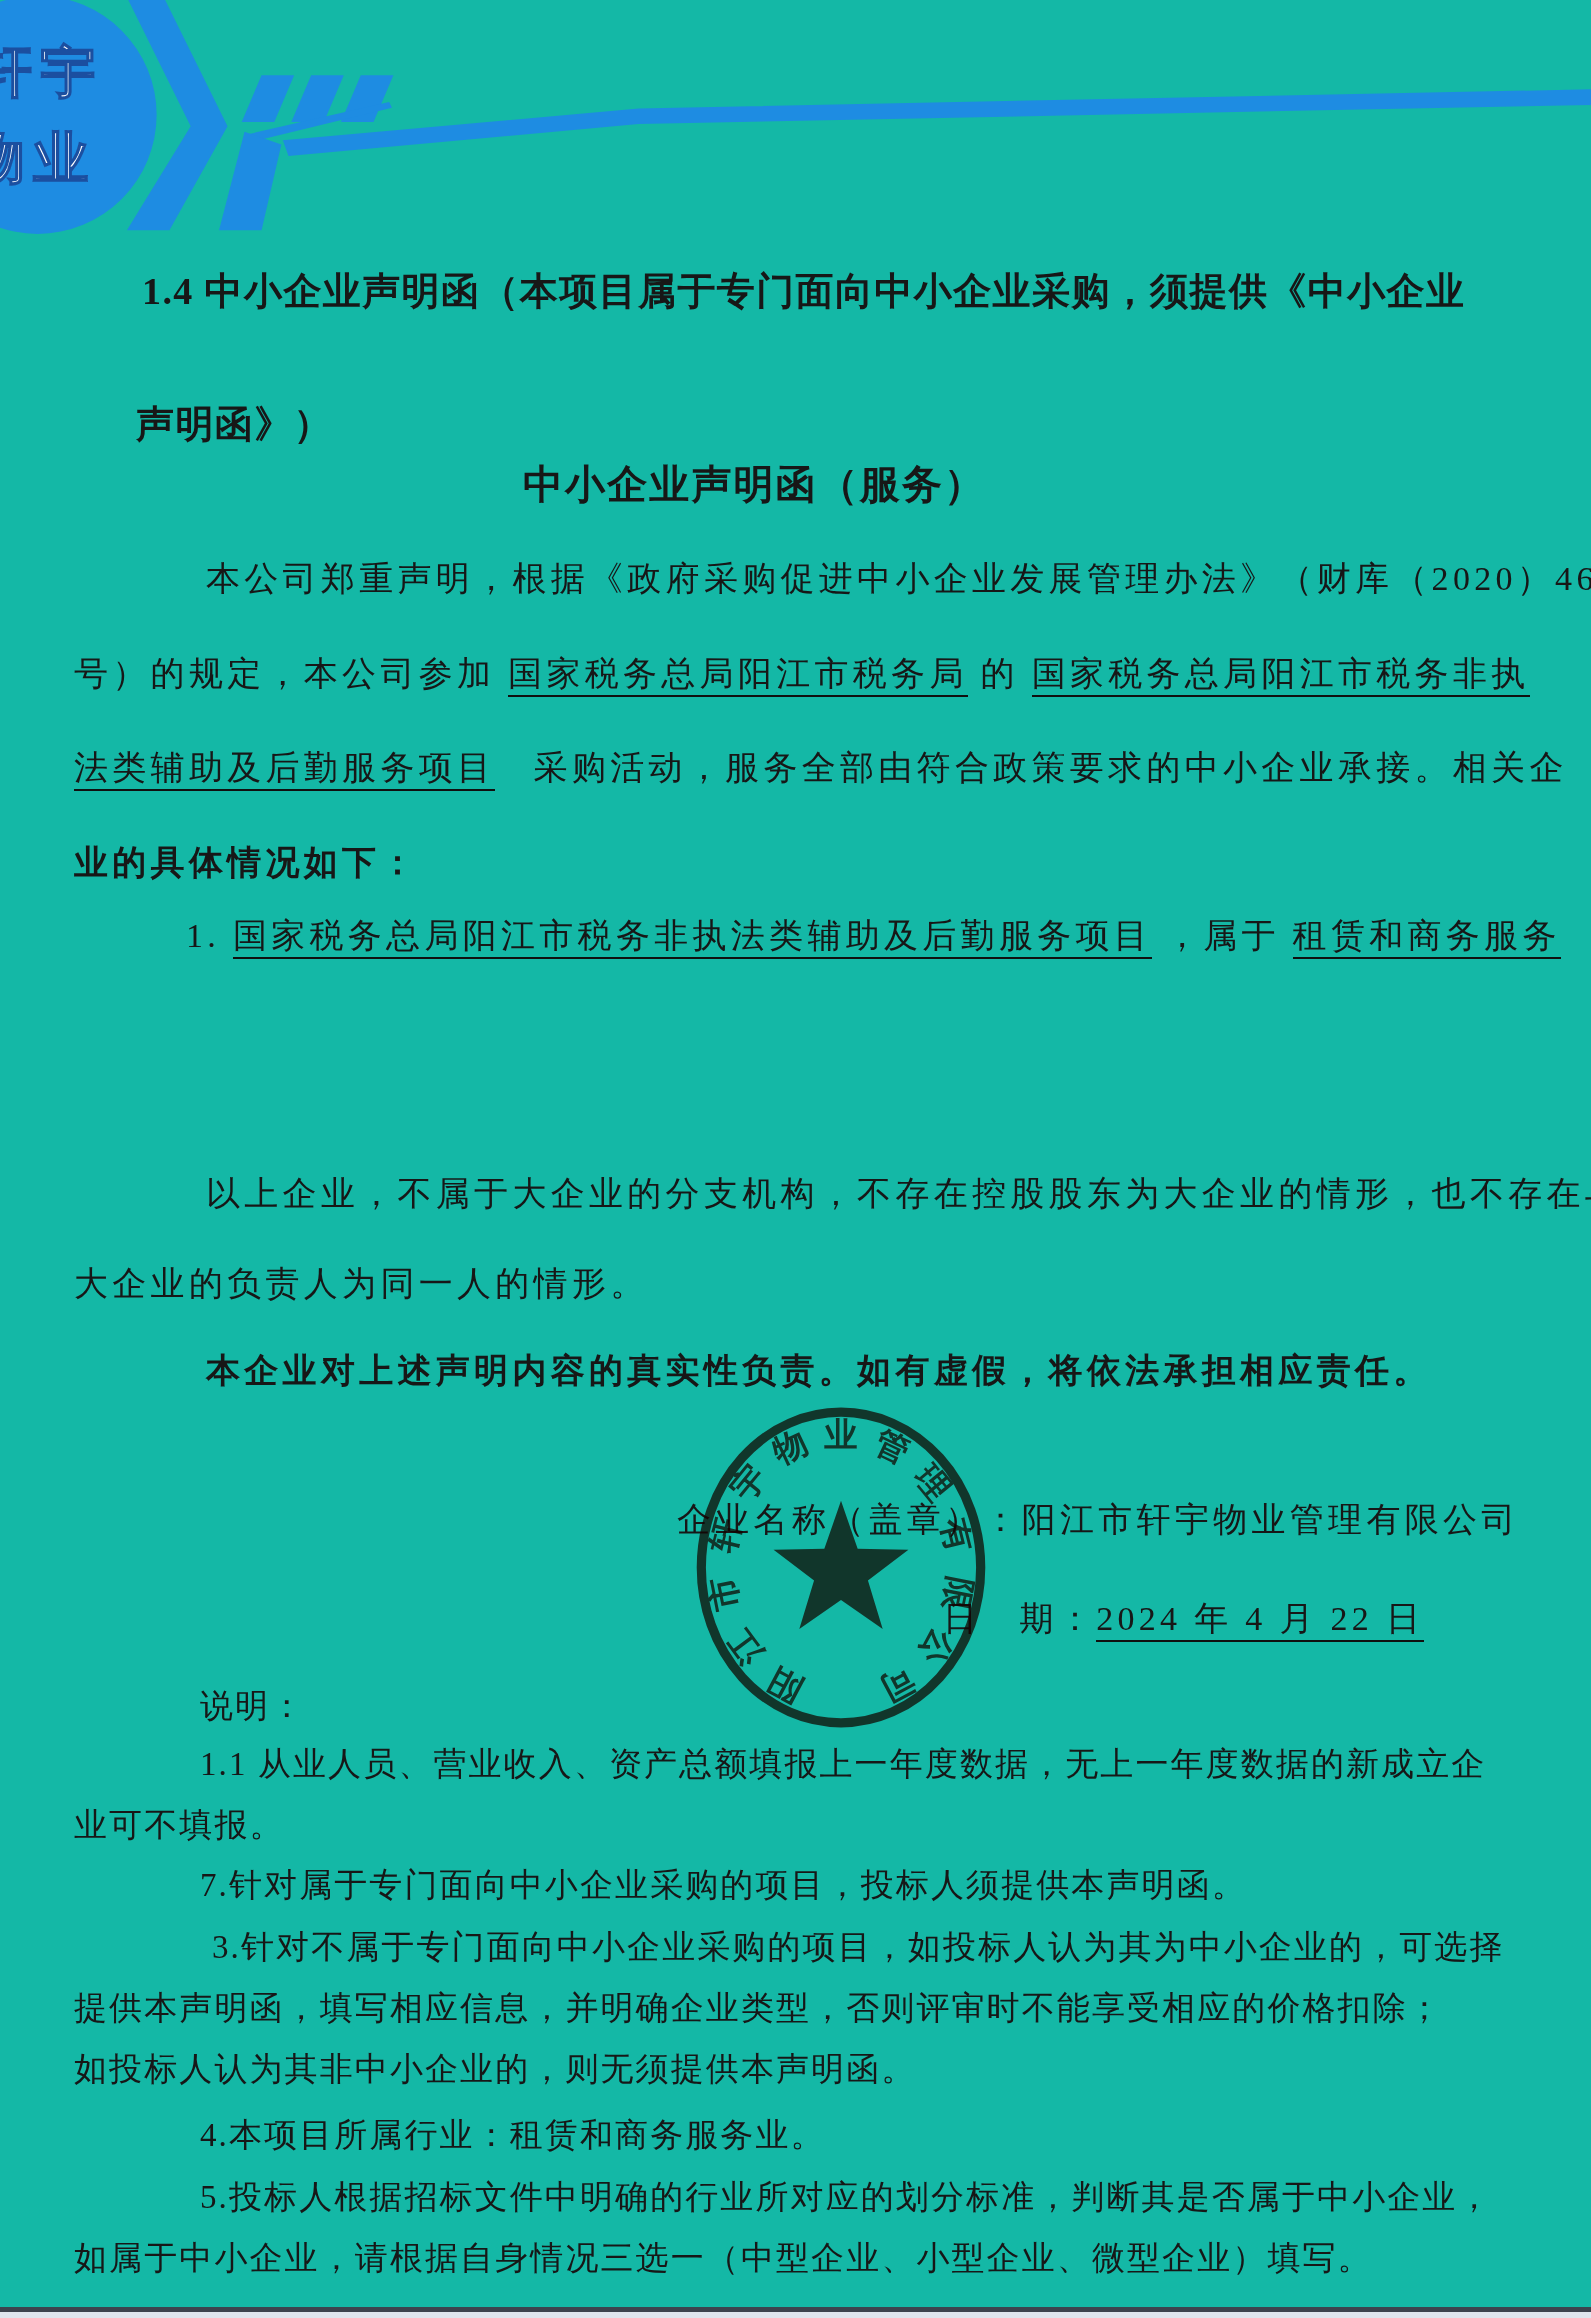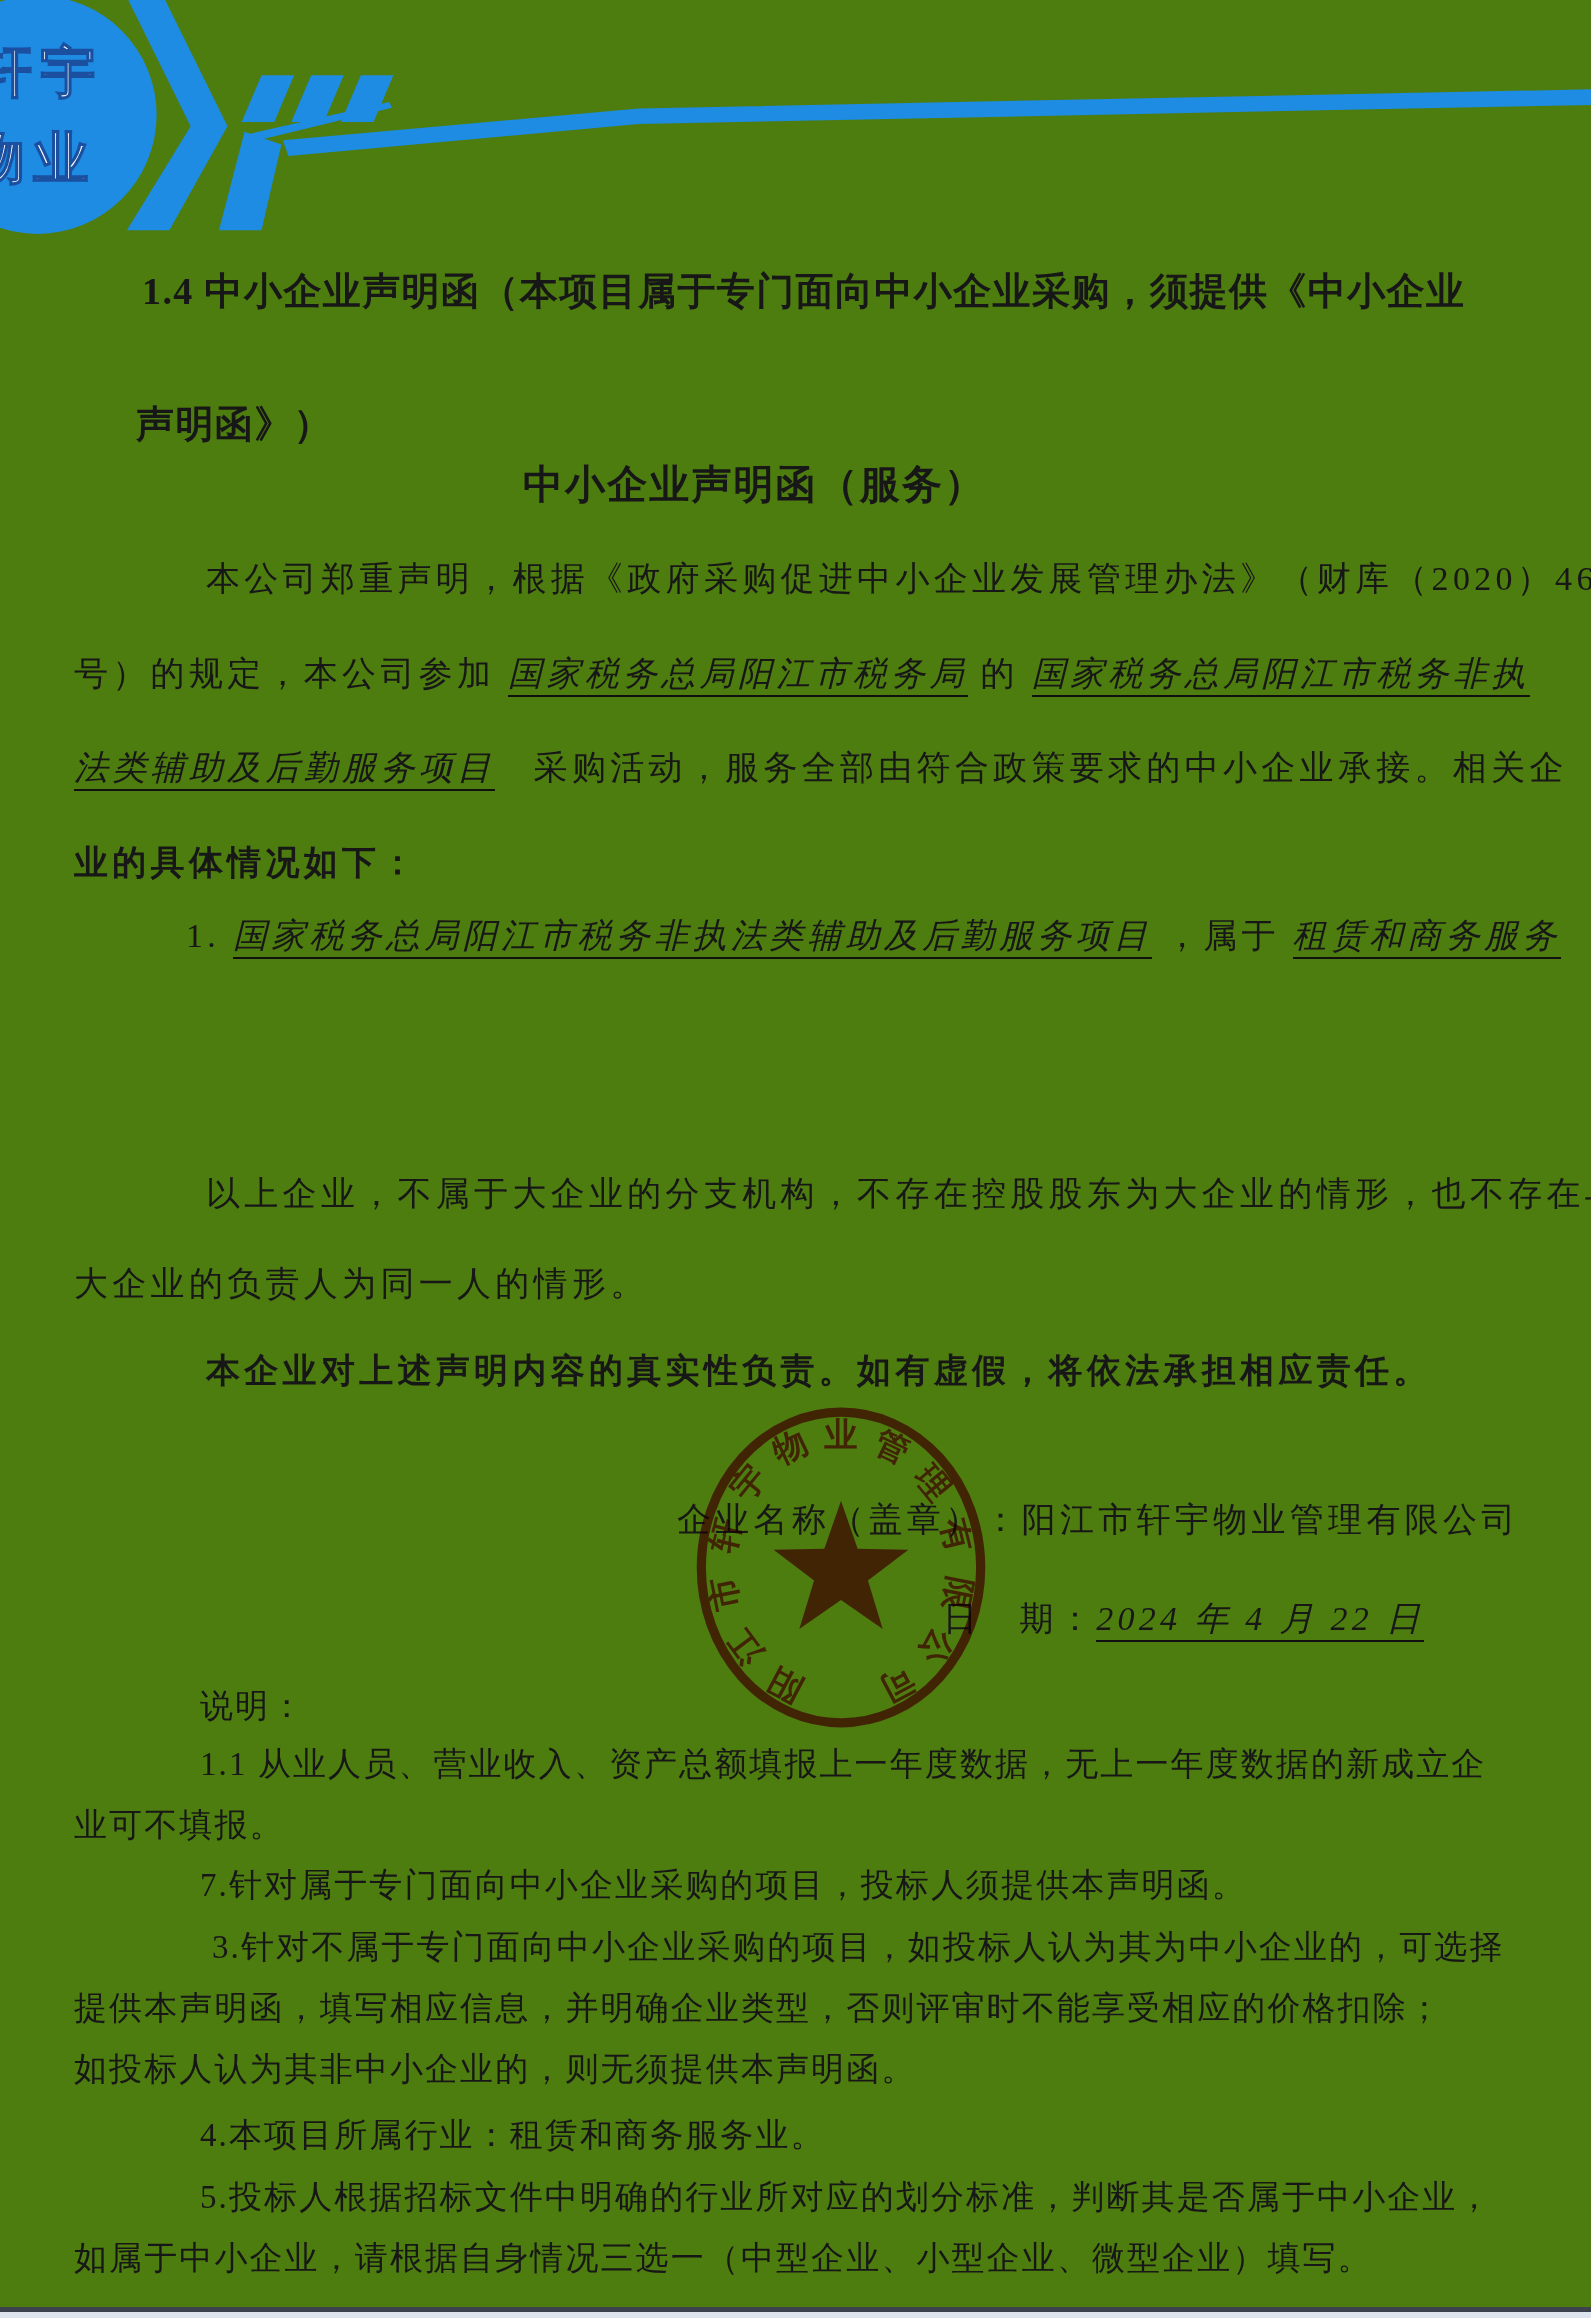--- a/index.html
+++ b/index.html
@@ -1,36 +1,36 @@
 <!DOCTYPE html>
 <html style="font-size:11.3px"><head>
 <meta charset="utf-8">
 <style>
   html,body{margin:0;padding:0;background:#e9e9e9;}
   .page{
     position:relative;
     width:1592px;height:2319px;
-    background:#4d7c0f;
+    background:#14b8a6;
     overflow:hidden;
     font-family:"Liberation Serif","DejaVu Serif",serif;
     color:#171717;
   }
   
   .logo-svg{position:absolute;left:0;top:0;}
   .logo-cjk{
     font-family:"Liberation Sans","DejaVu Sans",sans-serif;
     font-weight:bold;fill:#ffffff;stroke:#1b4fa0;stroke-width:2px;
     font-size:78px;letter-spacing:12px;
   }
   
   .tline{
     position:absolute;white-space:pre;
     font-size:34px;letter-spacing:4.3px;line-height:1.15;
   }
-  .useg{border-bottom:2.1px solid #101010;padding-bottom:2.8px;font-style:italic;}
+  .useg{border-bottom:2.1px solid #101010;padding-bottom:2.8px;}
   .bseg{font-weight:bold;margin-top:22px;}
   sup{font-size:0.55em;vertical-align:super;letter-spacing:0;}
   .h-line{font-size:38px;font-weight:bold;letter-spacing:1.4px;}
   .doc-title{font-size:40px;font-weight:bold;letter-spacing:2.1px;}
   .note{font-size:33px;letter-spacing:2.1px;}
   
   .stamp{
     position:absolute;left:692px;top:1403px;
     opacity:.88;mix-blend-mode:multiply;
   }

